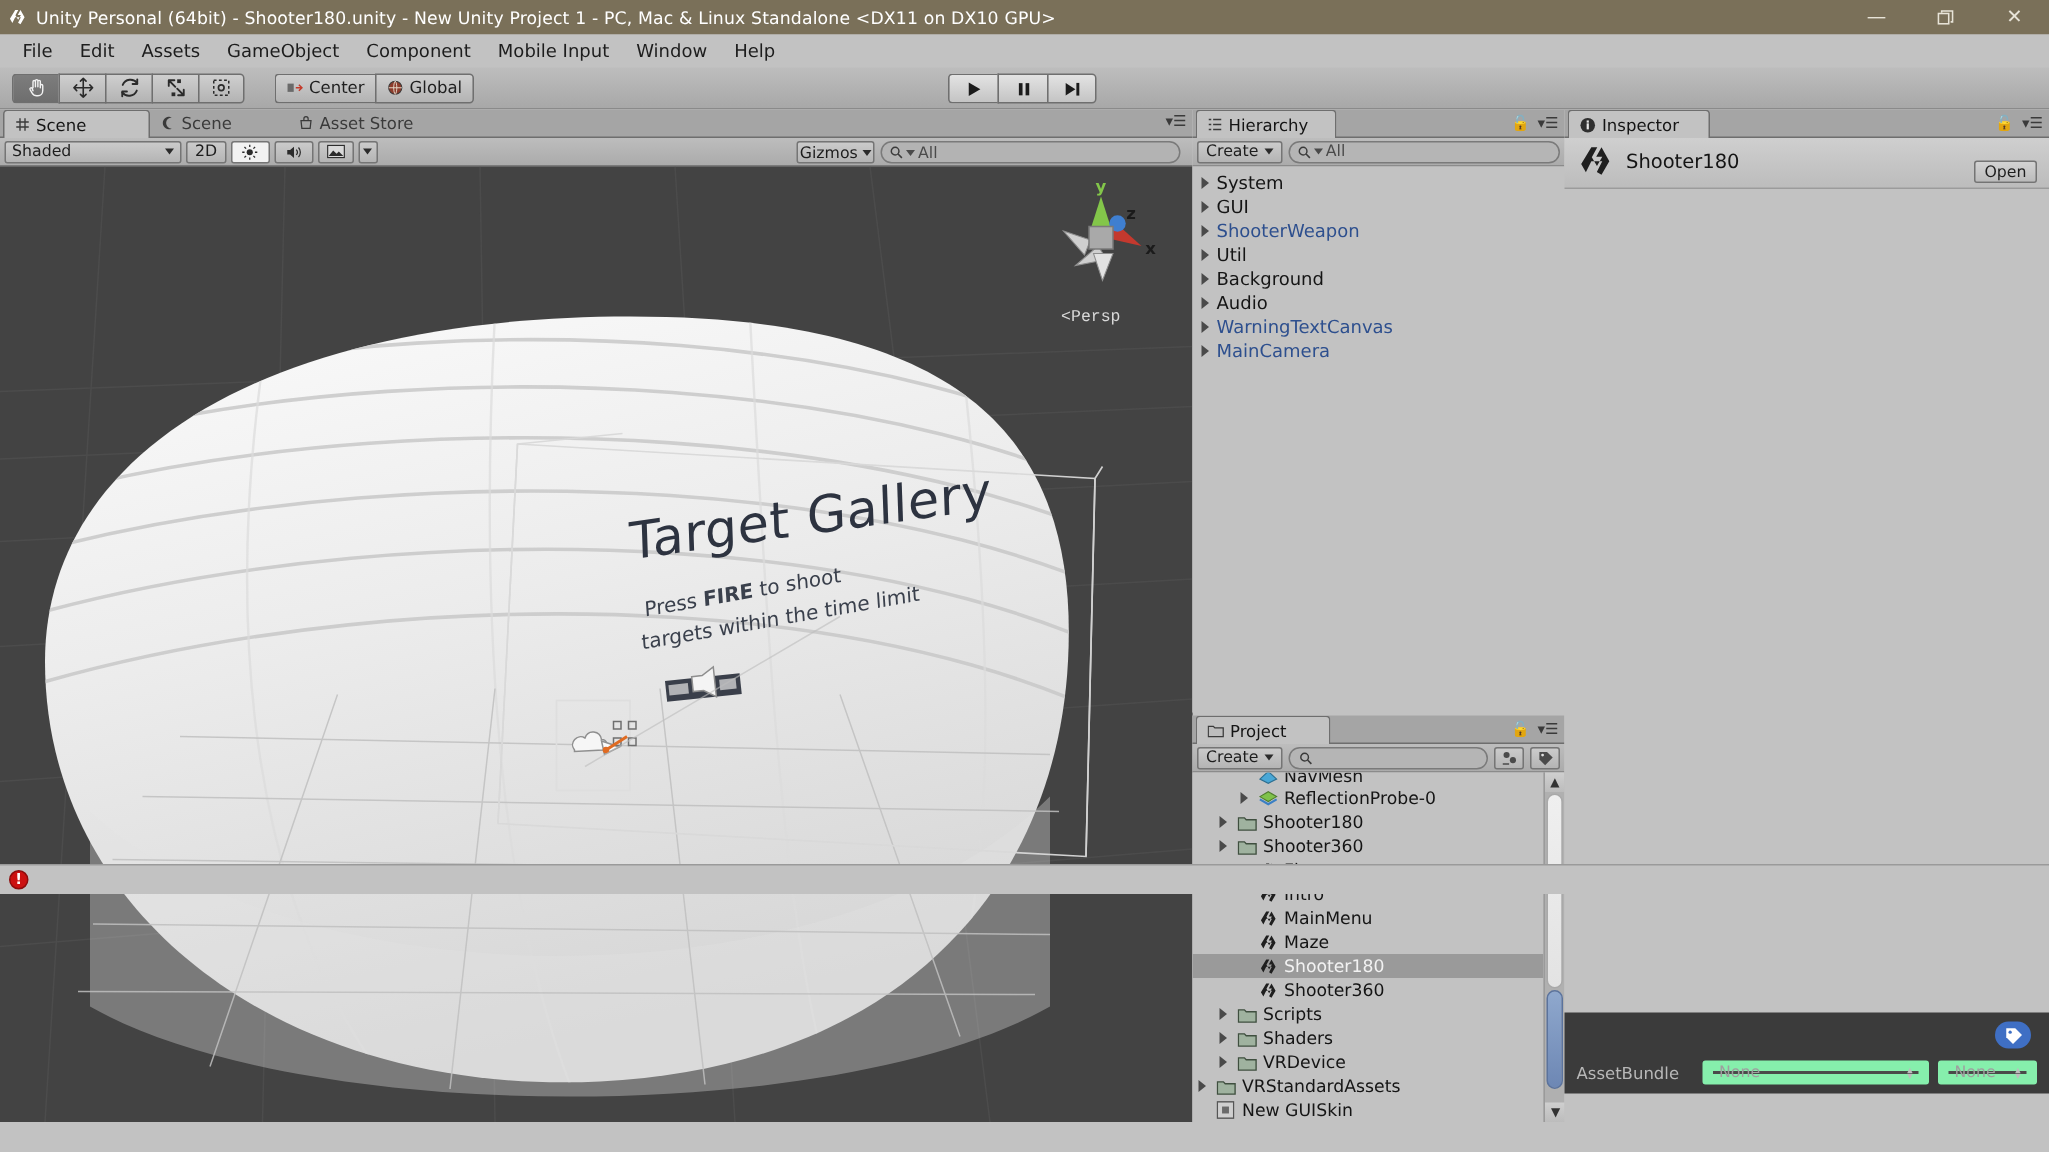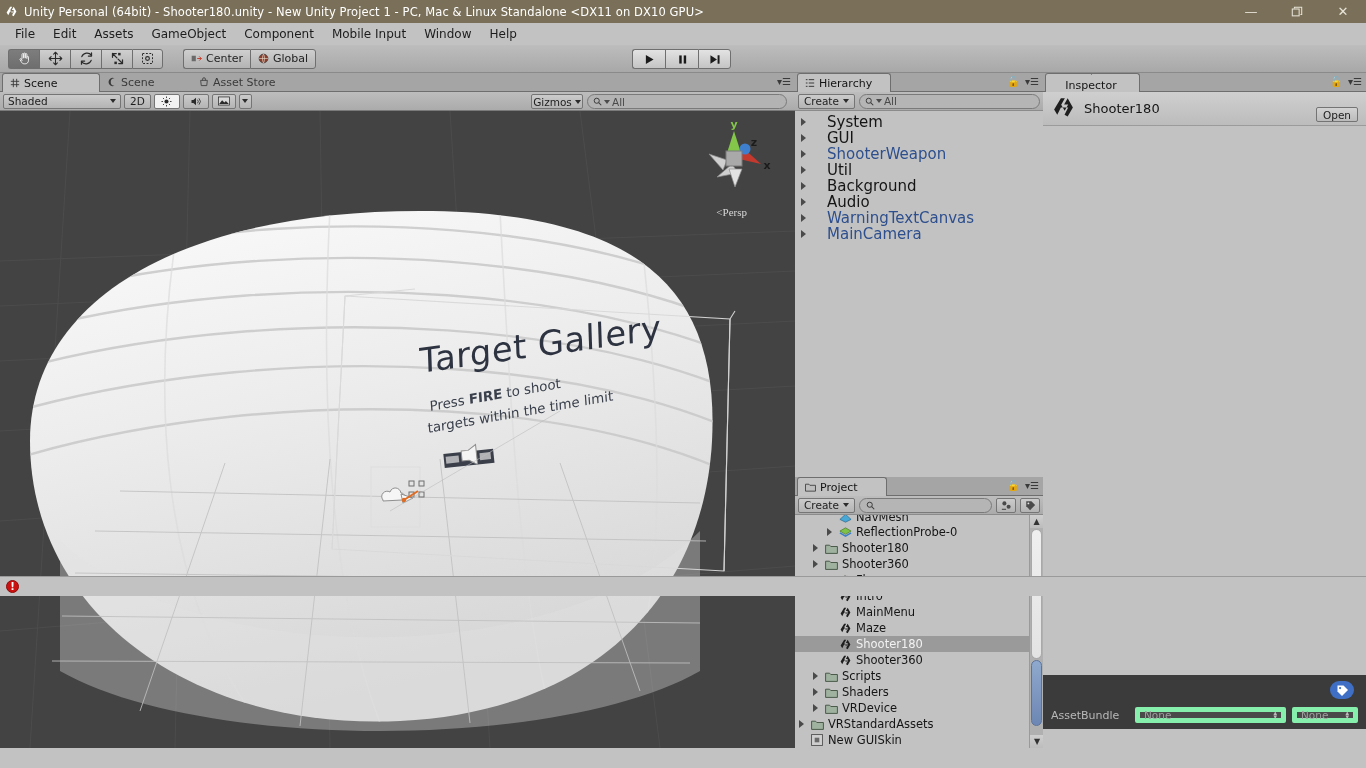--- a/index.html
+++ b/index.html
@@ -136,42 +136,42 @@
     display:flex; align-items:center; padding-left:5px; gap:2px;
     font-size:10.5px; color:#4a4a4a;
   }
   .scene-canvas{
     position:absolute; left:0; top:38px; width:795px; height:637px;
     overflow:hidden; background:#434343;
   }
   .sky{ position:absolute; inset:0; background:#434343; }
   .persp-label{
     position:absolute; right:48px; top:95px; font-size:11px; color:#d8d8d8;
-    font-family:Liberation Serif, serif;
+    font-family:Liberation Mono, monospace;
   }
   .gizmo-wrap{ position:absolute; right:20px; top:6px; width:82px; height:82px; }
 
   
   #hierarchy-panel{ left:795px; top:73px; width:248px; height:402px;padding-left:40px; }
   .h-toolbar{
     position:absolute; left:0; top:19px; width:100%; height:19px;
     background:linear-gradient(#bdbdbd,#ababab); border-bottom:1px solid #8b8b8b;
     display:flex; align-items:center; padding:0 3px; gap:4px;
   }
   .createbtn{
     height:15px; padding:0 5px; background:linear-gradient(#cbcbcb,#b4b4b4);
     border:1px solid #757575; border-radius:2px;
     display:flex;align-items:center;gap:4px;font-size:10.5px;color:#1d1d1d;
   }
   .hsearch{
     flex:1; height:15px; background:#b5b5b5; border:1px solid #7a7a7a; border-radius:8px;
     display:flex; align-items:center; padding-left:5px; gap:2px; font-size:10.5px; color:#4a4a4a;
   }
   .h-list{ position:absolute; left:0; top:38px; right:0; bottom:0; background:#c2c2c2; padding-top:3px;}
-  .h-row{ height:16px; display:flex; align-items:center; padding-left:6px; gap:20px; font-size:15px;}
+  .h-row{ height:16px; display:flex; align-items:center; padding-left:6px; gap:4px; font-size:12px;}
   .arrow{ width:0;height:0;border-top:4px solid transparent;border-bottom:4px solid transparent;
           border-left:5px solid #4a4a4a; margin-right:1px;}
   .gname{ color:#151515; }
   .gname.pfb{ color:#2d4f8e; }
 
   
   #project-panel{ left:795px; top:477px; width:248px; height:271px; }
   .p-toolbar{
     position:absolute; left:0; top:19px; width:100%; height:19px;
     background:linear-gradient(#bdbdbd,#ababab); border-bottom:1px solid #8b8b8b;
@@ -229,21 +229,21 @@
     background:#3b3b3b; display:flex; flex-direction:column; justify-content:flex-end;
     padding:0 8px 6px 8px;
   }
   .tag-chip{
     position:absolute; right:12px; top:6px; width:24px; height:18px; border-radius:9px;
     background:#3f6fc4; display:flex; align-items:center; justify-content:center;
   }
   .bundle-row{ display:flex; align-items:center; gap:6px; }
   .bundle-lab{ font-size:11px; color:#b8b8b8; width:78px; }
   .ddark{
-    height:16px; background:#4a4a4a; border:5px solid #86efac; border-radius:2px;
+    height:16px; background:#4a4a4a; border:7px solid #86efac; border-radius:2px;
     display:flex; align-items:center; justify-content:space-between; padding:0 4px;
     font-size:10.5px; color:#9f9f9f;
   }
   .ddark.wide{ flex:1; }
   .ddark.nar{ width:66px; }
   .updown{ display:flex; flex-direction:column; line-height:4px; font-size:7px; color:#bdbdbd;}
 
   
   .statusbar{
     position:absolute; left:0; bottom:0; width:1366px; height:20px;
@@ -799,21 +799,21 @@
     <div class="p-scroll">
       <div class="up">▲</div>
       <div class="p-track-top"></div>
       <div class="p-thumb"></div>
       <div class="dn">▼</div>
     </div>
   </div>
 
   <div class="panel" id="inspector-panel">
     <div class="tabrow">
-      <div class="tab active" style="margin-left:2px;width:95px;flex-direction:column;">
+      <div class="tab active" style="margin-left:2px;width:95px;">
         <svg width="11" height="11" viewBox="0 0 12 12">
             <circle cx="6" cy="6" r="5.3" fill="#2f2f2f"></circle>
             <rect x="5.2" y="4.6" width="1.6" height="4.4" fill="#e8e8e8"></rect>
             <rect x="5.2" y="2.5" width="1.6" height="1.6" fill="#e8e8e8"></rect>
           </svg>
         <span>Inspector</span>
       </div>
       <div class="panel-hdr-right">
         <span class="lockico">🔓</span>
         <span class="menuico">▾☰</span>

